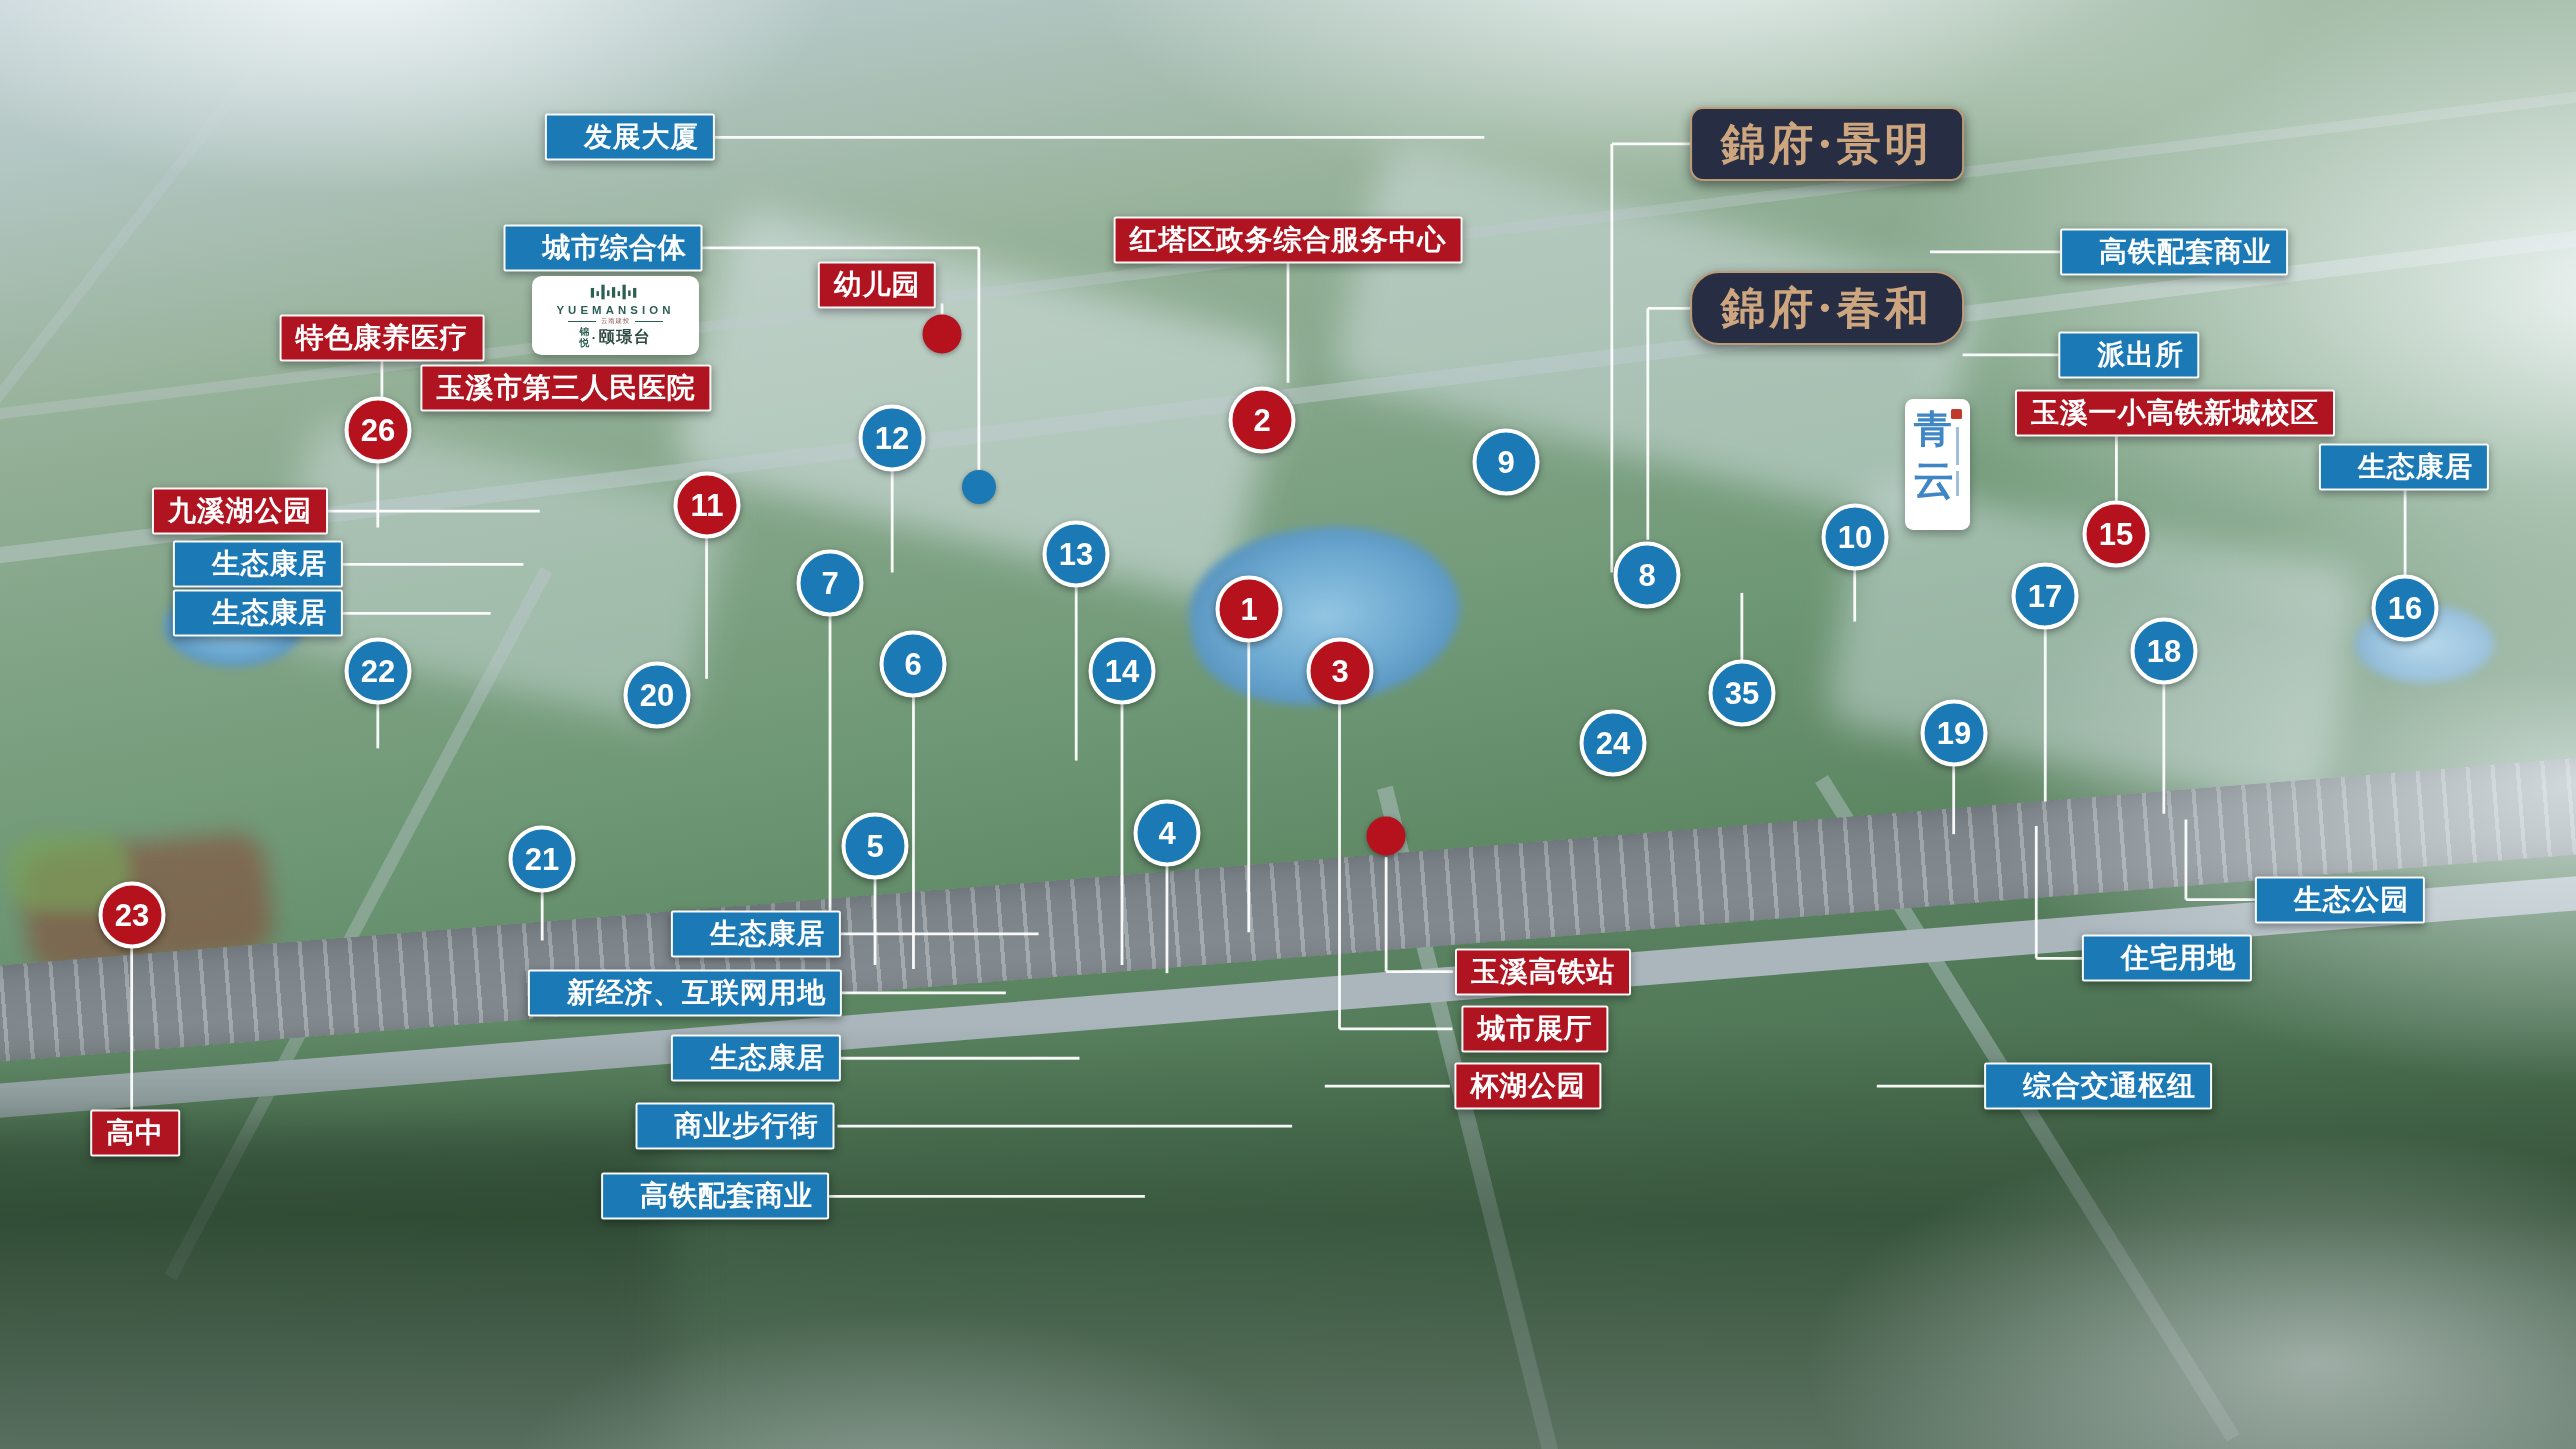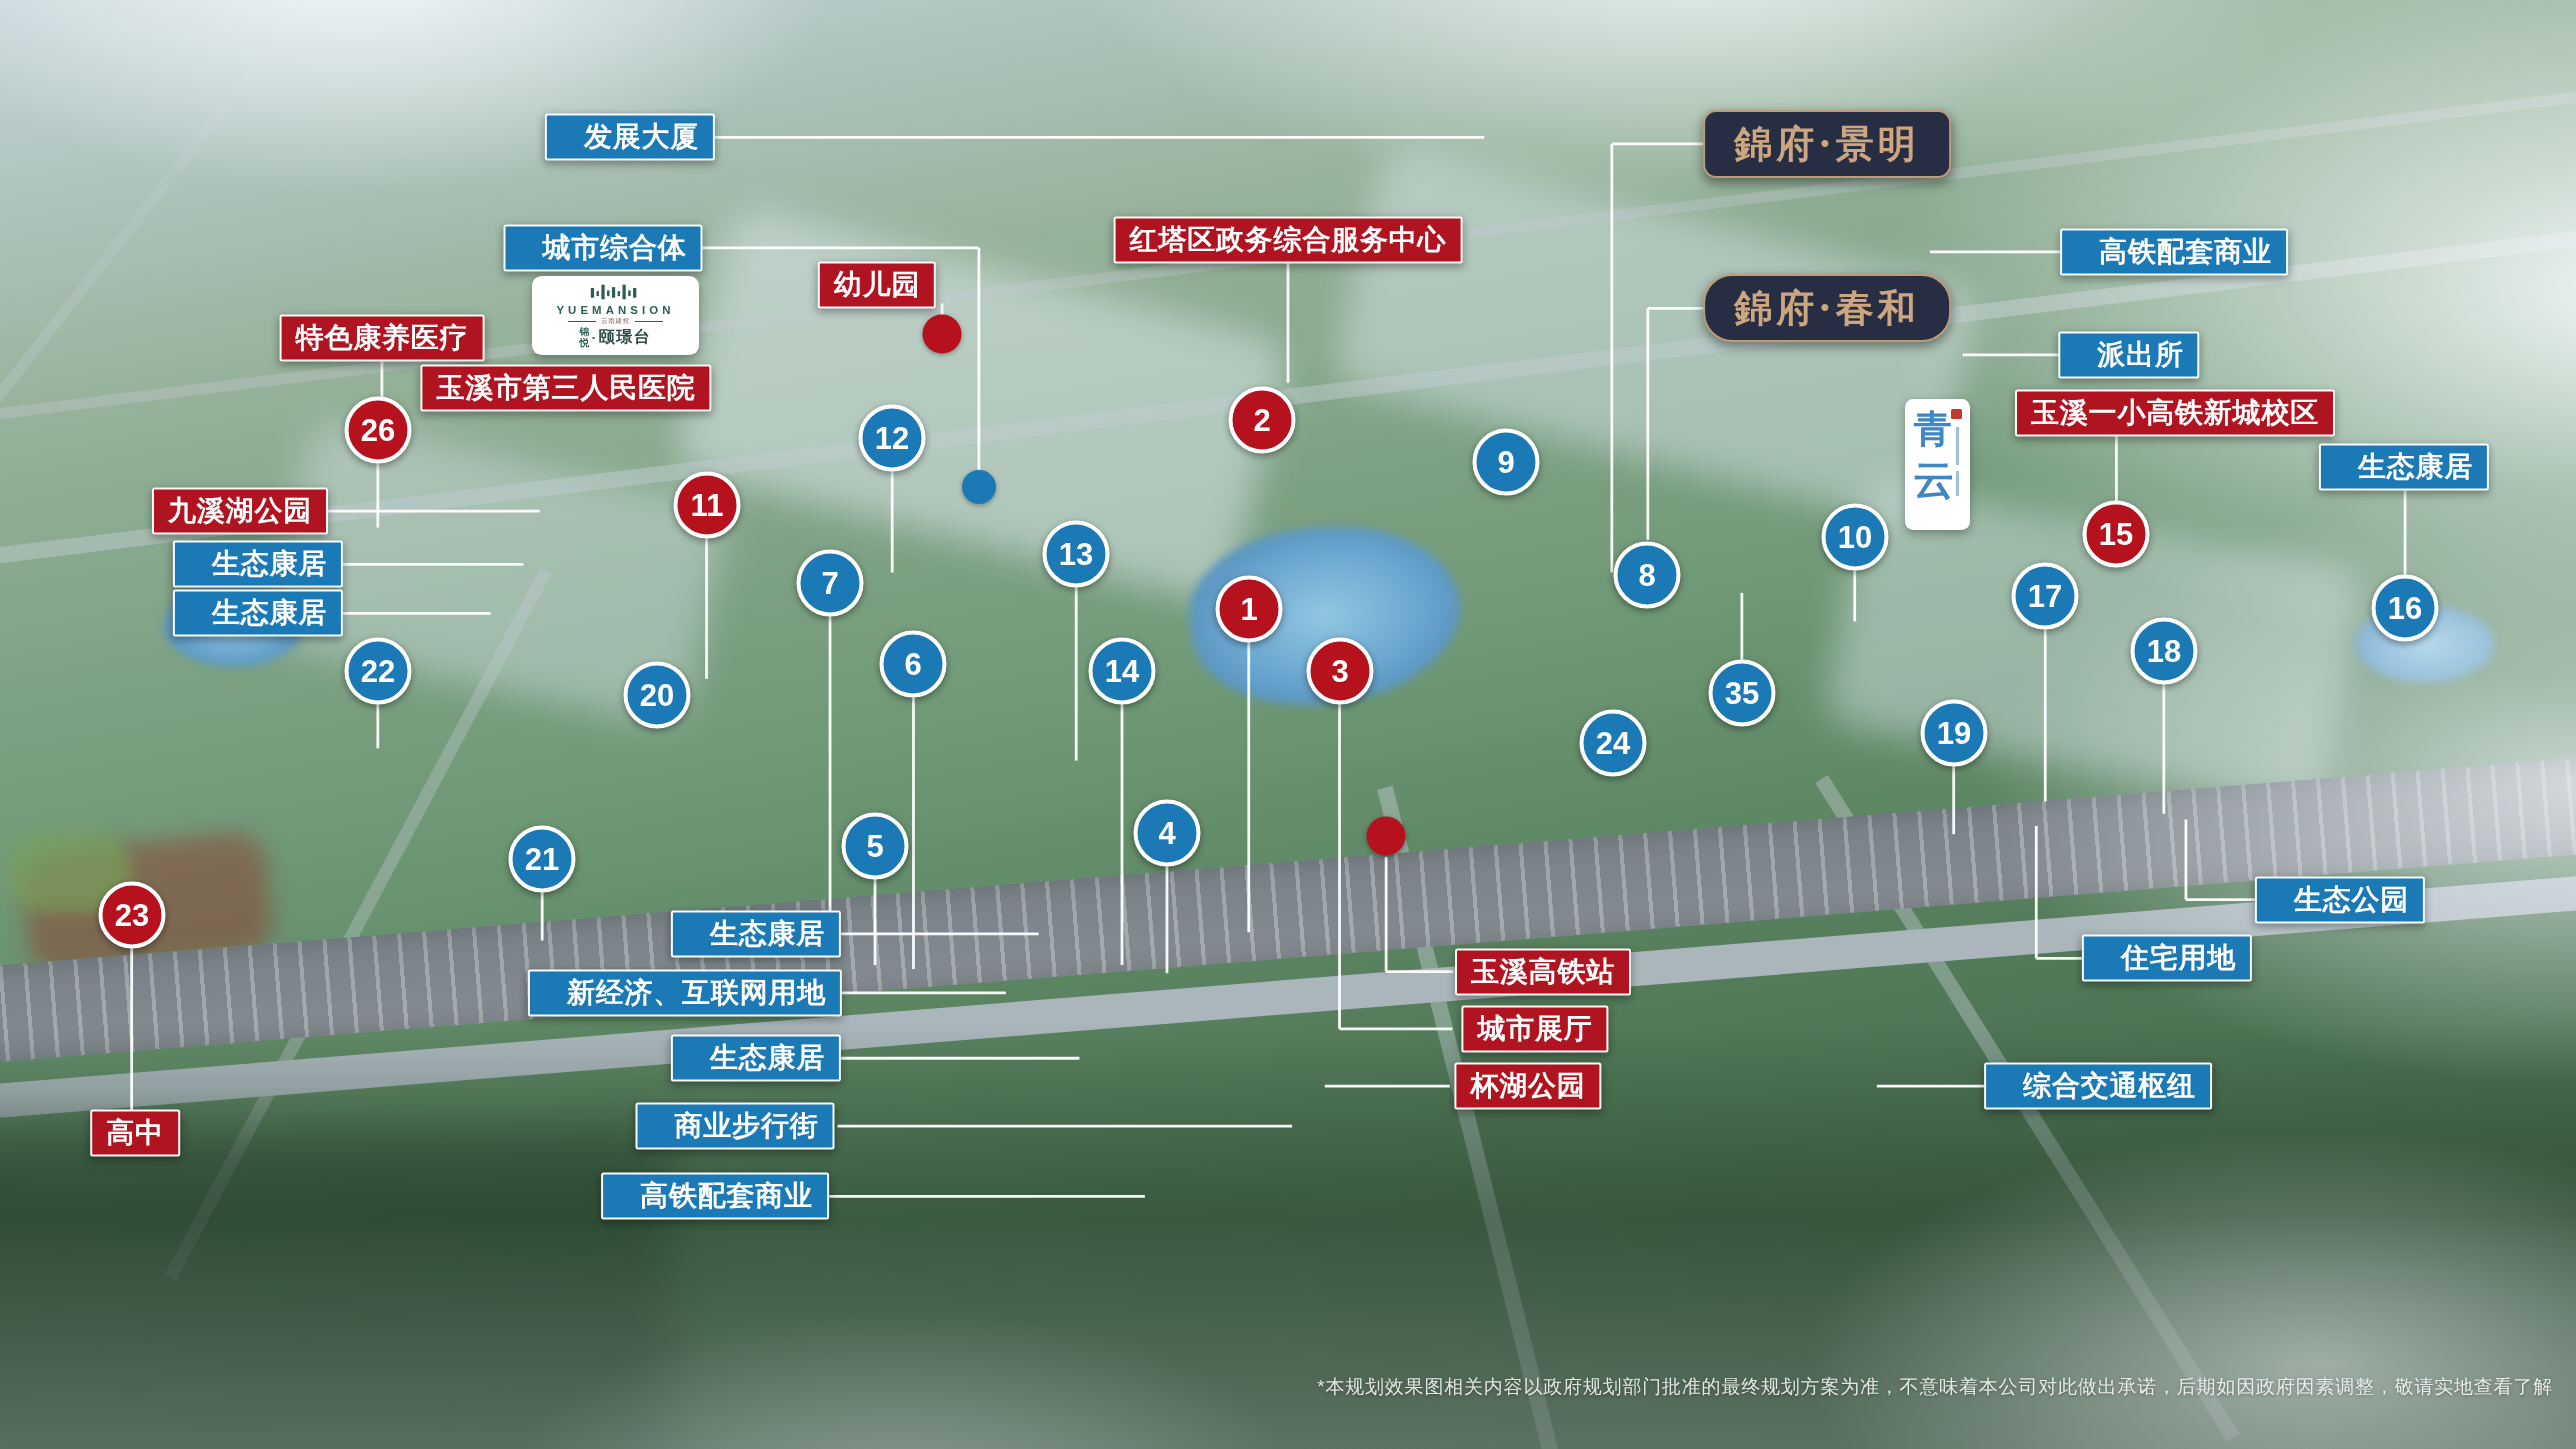--- a/index.html
+++ b/index.html
@@ -36,21 +36,21 @@
   .dot.blue{background:#1b79b5;}
 
   
   .lbl{position:absolute;transform:translate(-50%,-50%);white-space:nowrap;z-index:30;
        font-weight:bold;font-size:28px;line-height:1;color:#fff;
        padding:7.4px 14px;border:2.5px solid rgba(255,255,255,.97);border-radius:2.5px;
        box-shadow:0 2.5px 8.2px rgba(0,0,0,.35);letter-spacing:0.8px;}
   .lbl.blue{background:#1b79b5;padding-left:37px;}
   .lbl.red{background:#b01420;}
   .lbl.dark{background:#272e44;border:2.5px solid #bd9c78;color:#cda67f;
-       font-family:"DejaVu Serif","Liberation Serif",serif;font-size:38px;
+       font-family:"DejaVu Serif","Liberation Serif",serif;font-size:44px;
        padding:13px 29px;border-radius:13px;letter-spacing:4.1px;
        box-shadow:0 4.1px 11.4px rgba(0,0,0,.45);}
 
   
   .marker{position:absolute;transform:translate(-50%,-50%);width:59px;height:59px;z-index:40;
        border-radius:50%;border:4.1px solid #fff;display:flex;align-items:center;justify-content:center;
        color:#fff;font-weight:bold;font-size:31px;box-shadow:0 2.5px 7.4px rgba(0,0,0,.4);}
   .marker.blue{background:#1b79b5;}
   .marker.red{background:#b5121d;}
 
@@ -310,16 +310,15 @@
   </div>
 
   <div class="qy-card">
     <div class="qy-seal"></div>
     <div class="qy-char qy-c1">青</div>
     <div class="qy-char qy-c2">云</div>
     <div class="qy-strip1"></div>
     <div class="qy-strip2"></div>
   </div>
 
-  <div id="disclaimer">*本规划效果图相关内容以政府规划部门批准的最终规划方案为准，不意味着本公司对此做出承诺，后期如因政府因素调整，敬请实地查看了解</div>
 
 </div>
 
 
 </body></html>

